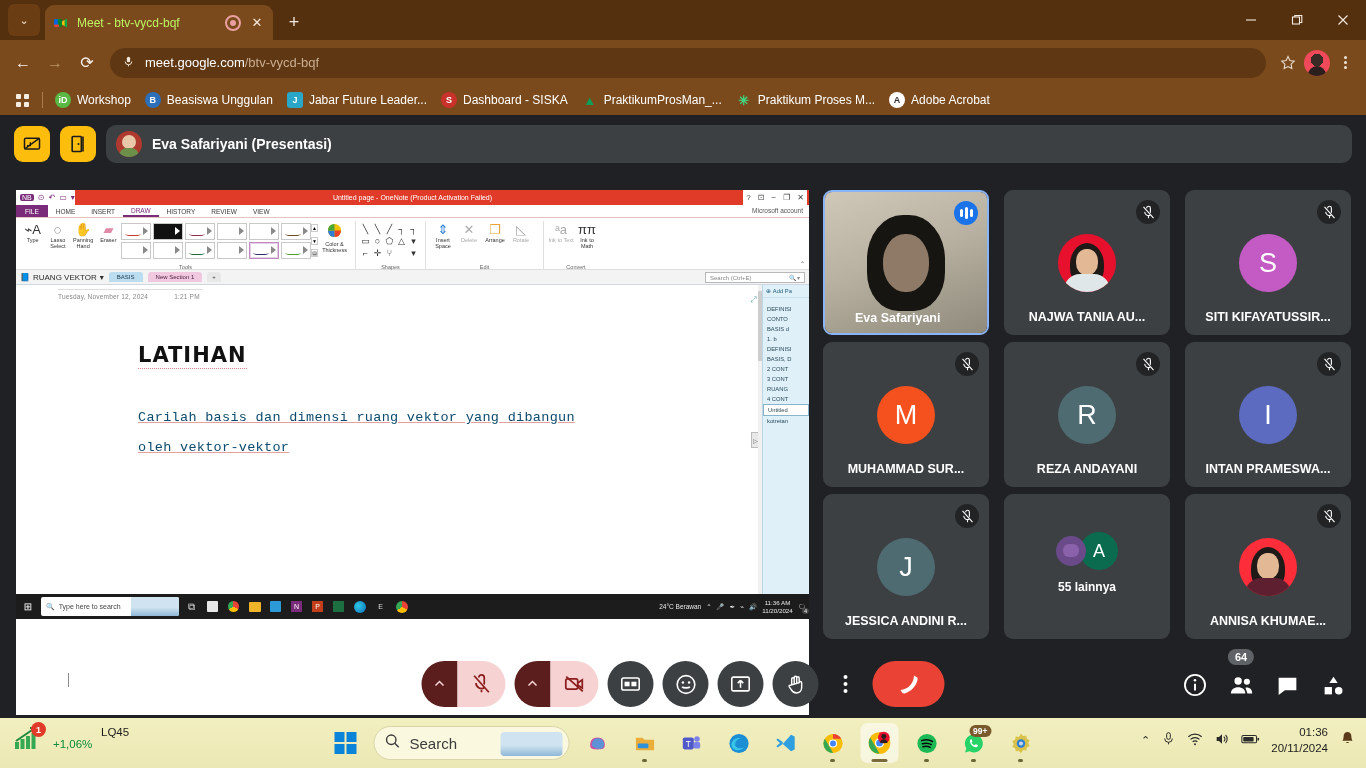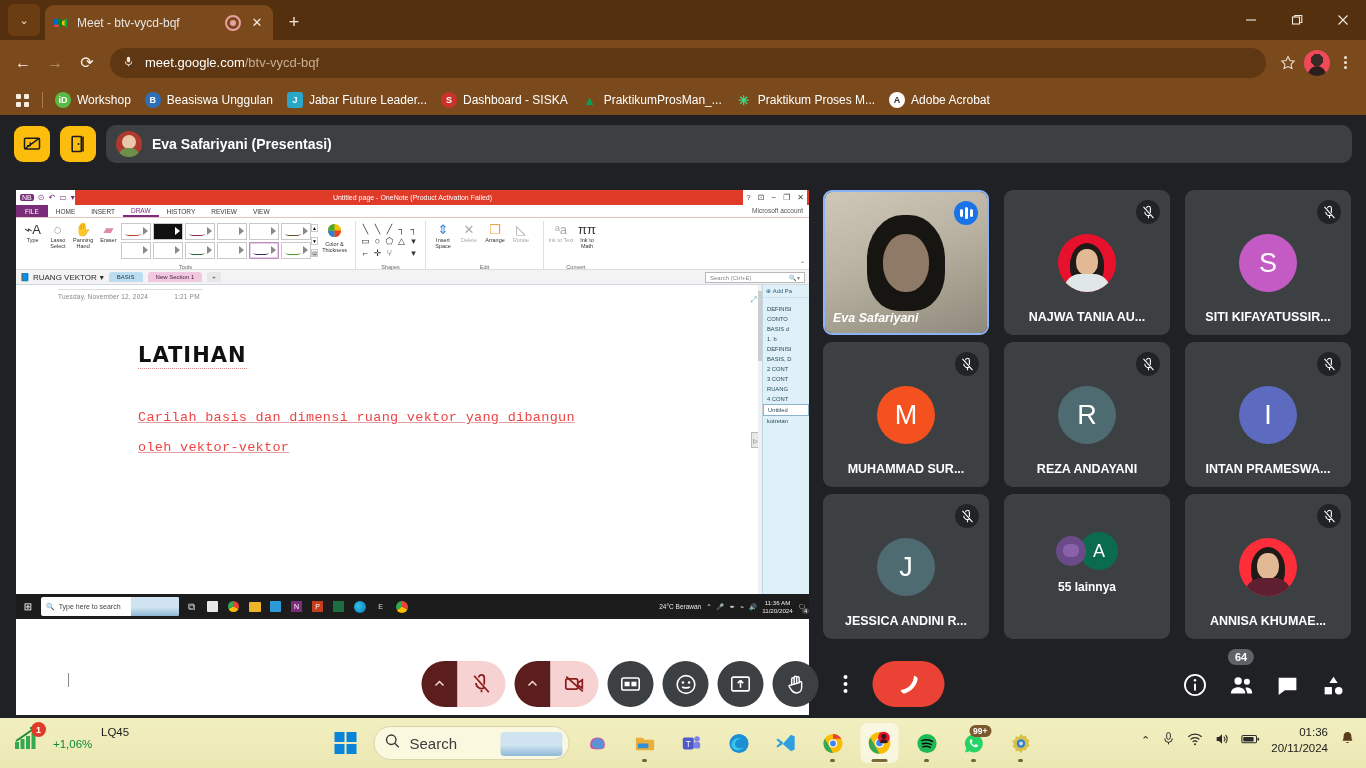--- a/index.html
+++ b/index.html
@@ -20,21 +20,21 @@
     border-radius: 6px; background: #6b3d12; display: flex;
     align-items: center; justify-content: center; color: #f0e0d0; font-size: 11px;
   }
   .tab {
     position: absolute; left: 45px; top: 5px; width: 228px; height: 35px;
     background: #7b4a1c; border-radius: 9px 9px 0 0;
     display: flex; align-items: center; padding: 0 8px; gap: 8px;
   }
   .tab-favicon { width: 16px; height: 16px; position: relative; flex: none; }
   .tab-title {
-    color: #e5e5e5; font-size: 12px; white-space: nowrap; overflow: hidden;
+    color: #bef264; font-size: 12px; white-space: nowrap; overflow: hidden;
     text-overflow: ellipsis; flex: 1;
   }
   .tab-rec {
     width: 16px; height: 16px; border-radius: 50%; border: 2px solid #e8a0a0;
     display: flex; align-items: center; justify-content: center; flex: none;
   }
   .tab-rec i { width: 6px; height: 6px; border-radius: 50%; background: #e8a0a0; display: block; }
   .tab-close { color: #f2e6da; font-size: 13px; flex: none; width: 16px; text-align: center; }
   .tab-new {
     position: absolute; left: 281px; top: 9px; width: 26px; height: 26px;
@@ -161,21 +161,21 @@
   .on-body { position: relative; height: 309px; background: #fff; }
   .page-meta { position: absolute; left: 42px; top: 8px; font-size: 6.5px; color: #888; letter-spacing: .2px; }
   .page-meta .ln { position: absolute; left: 0; top: -4px; width: 145px; height: 1px; background: #ddd; }
   .page-title {
     position: absolute; left: 122px; top: 58px; font-size: 21px; color: #111;
     font-weight: bold; letter-spacing: 1px; font-family: "DejaVu Sans", sans-serif;
     border-bottom: 1.5px dotted #d88; padding-bottom: 1px;
   }
   .para {
     position: absolute; left: 122px; top: 118px; width: 520px;
-    font-family: "Liberation Mono", monospace; font-size: 13.5px; color: #ef4444;
+    font-family: "Liberation Mono", monospace; font-size: 13.5px; color: #0c4a6e;
     line-height: 30px; letter-spacing: .3px;
   }
   .para u { text-decoration: underline; text-decoration-color: #e4a0a0; text-decoration-style: solid; }
   .vecs {
     position: absolute; left: 285px; top: 178px; font-family: "DejaVu Serif", serif;
     font-size: 12px; color: #111; line-height: 23px;
   }
   .on-right {
     position: absolute; right: 0; top: 0; width: 47px; height: 309px;
     background: #dff0f8; border-left: 1px solid #bcd6e4; font-size: 5.8px; color: #2a4a5a;
@@ -203,21 +203,21 @@
   .tile {
     position: absolute; width: 166px; height: 145px; background: #3c4043;
     border-radius: 9px; overflow: hidden;
   }
   .tile.active { border: 2px solid #8ab4f8; background: #2f2f2f; }
   .tile-name {
     position: absolute; left: 0; right: 0; bottom: 11px; text-align: center;
     color: #fff; font-size: 12.5px; font-weight: bold; padding: 0 6px;
     white-space: nowrap; overflow: hidden; text-overflow: ellipsis;
   }
-  .tile.active .tile-name { text-align: left; left: 2px; bottom: 8px; right: auto; font-style: italic; }
+  .tile.active .tile-name { text-align: left; left: 24px; bottom: 8px; right: auto; }
   .avatar {
     position: absolute; left: 50%; top: 44px; transform: translateX(-50%);
     width: 58px; height: 58px; border-radius: 50%; display: flex;
     align-items: center; justify-content: center; color: #fff; font-size: 27px;
   }
   .mic-off {
     position: absolute; right: 10px; top: 10px; width: 24px; height: 24px;
     border-radius: 50%; background: rgba(0,0,0,.45); display: flex;
     align-items: center; justify-content: center;
   }

